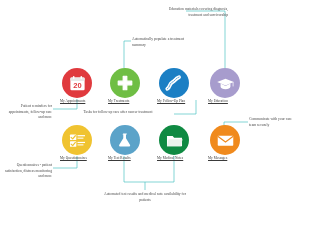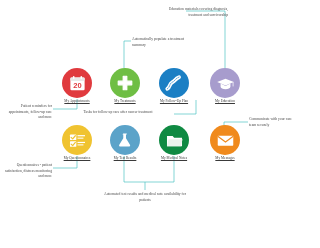--- a/index.html
+++ b/index.html
@@ -7,21 +7,21 @@
     width:300px;height:248px;
     background:#ffffff;
     font-family:"Liberation Serif", serif;
     overflow:hidden;
     position:relative;
   }
   #canvas{position:absolute;inset:0;width:300px;height:248px;}
   .lines{position:absolute;left:0;top:0;width:300px;height:248px;pointer-events:none;}
 
   
-  .tile{position:absolute;width:34px;text-align:center;}
+  .tile{position:absolute;width:34px;text-align:left;}
   .disc{
     width:30px;height:30px;border-radius:50%;
     margin:0 auto;position:relative;
     display:flex;align-items:center;justify-content:center;
   }
   .disc svg{display:block;}
   .tile .label{
     margin-top:2px;
     font-size:3.4px;
     line-height:1.15;

